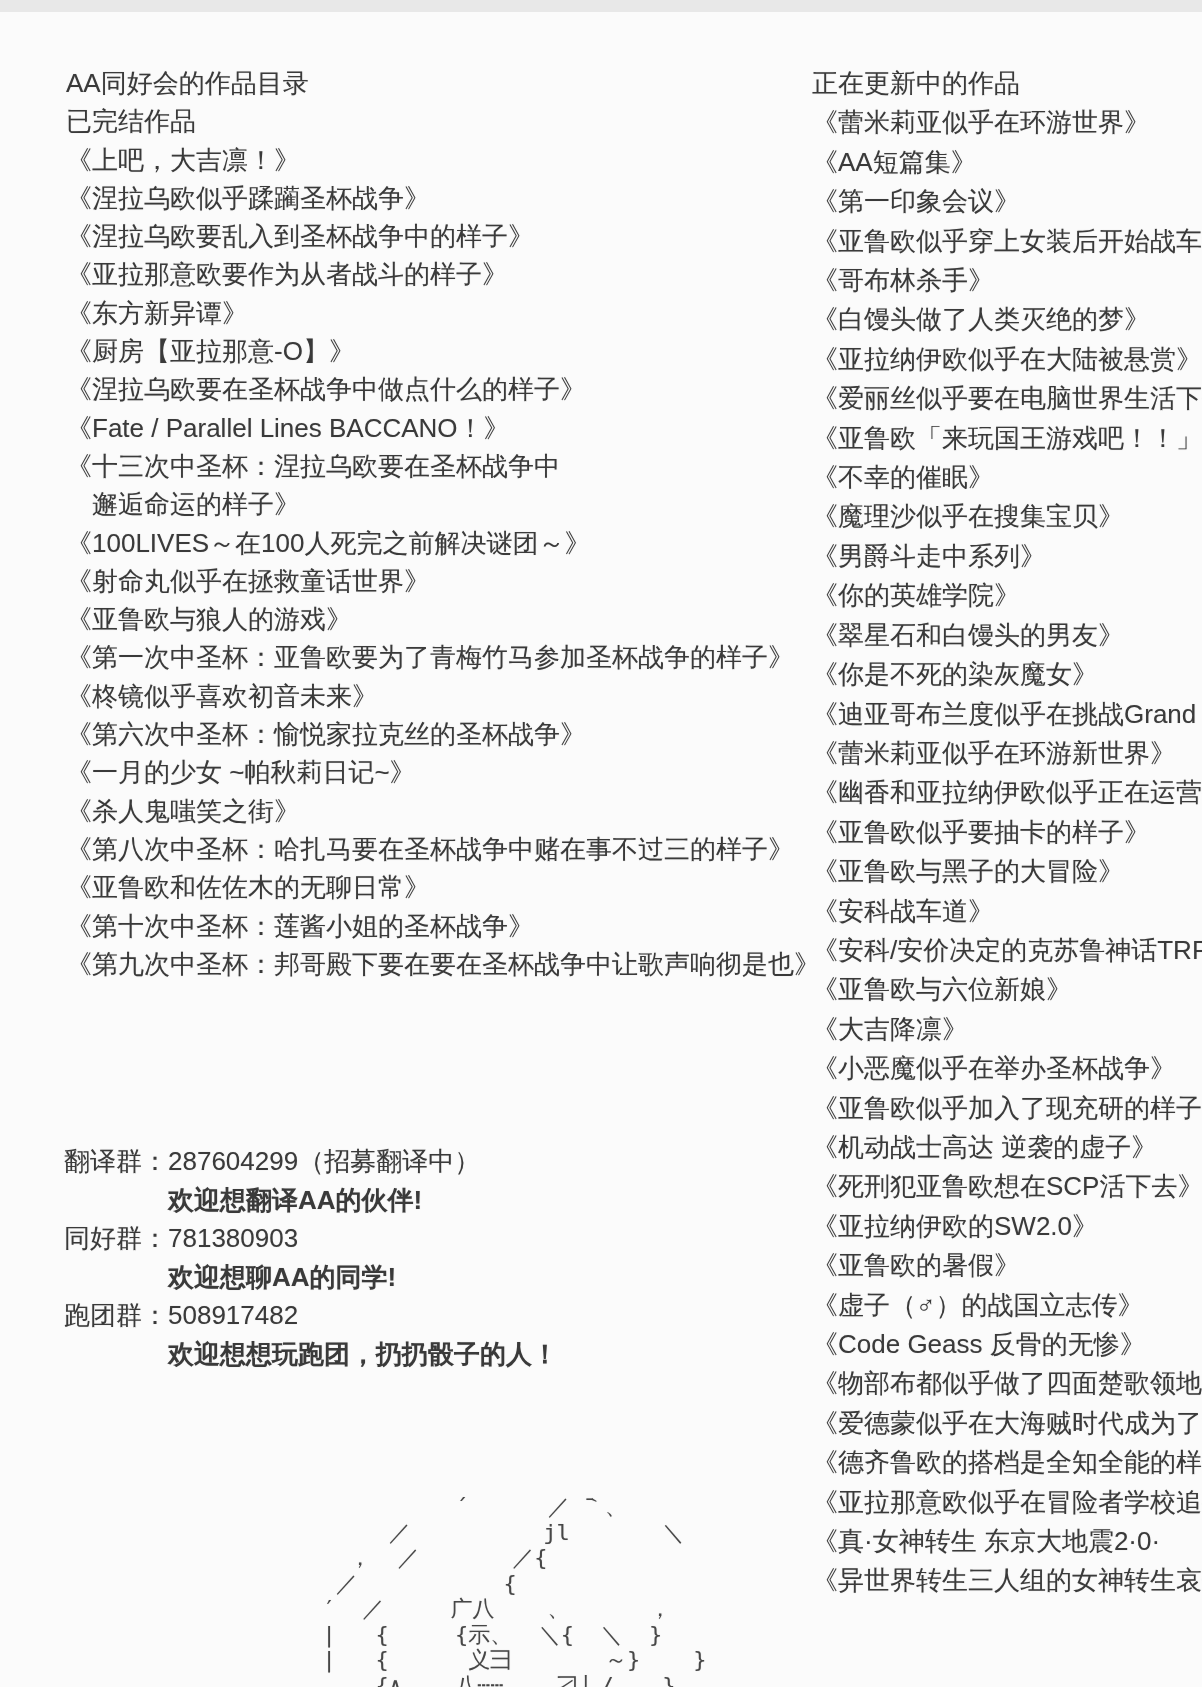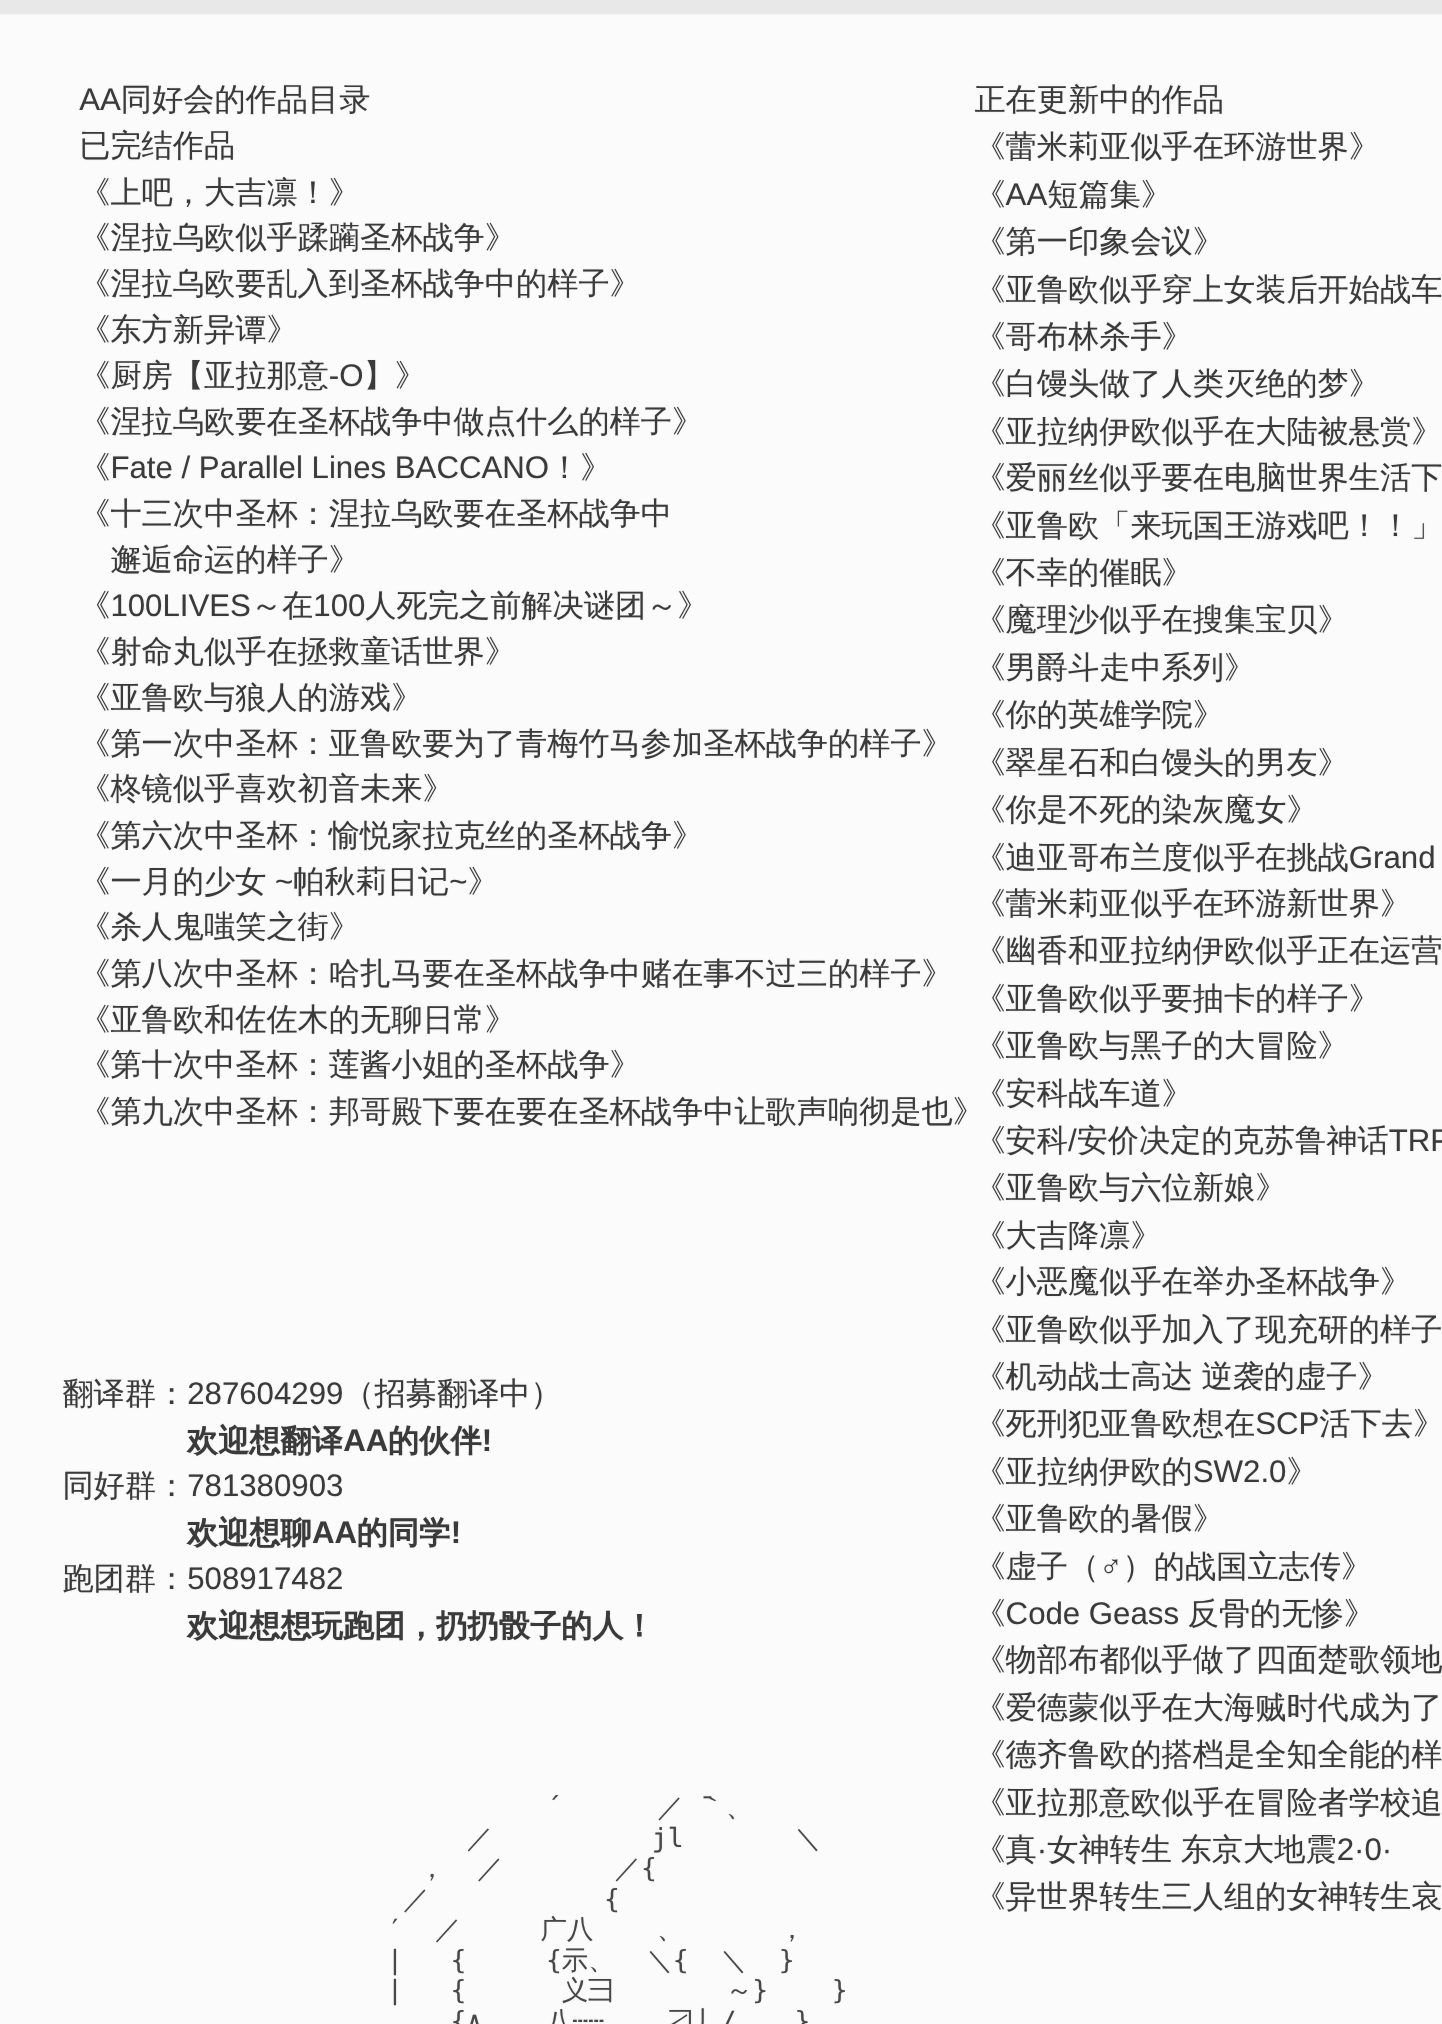--- a/index.html
+++ b/index.html
@@ -10,21 +10,21 @@
     overflow:hidden;
     font-family:"Liberation Sans","DejaVu Sans",sans-serif;
     color:#3a3a3a;
     font-size:26px;
     text-shadow:0 0 1px rgba(100,100,100,0.35);
     margin-top:12px;
   }
   .col{position:absolute;white-space:nowrap;}
   .col-left-works{left:66px;top:52px;line-height:38.3px;}
   .col-right-works{left:812px;top:52px;line-height:39.4px;}
-  .col-contacts{left:52px;top:1130px;line-height:38.5px;}
+  .col-contacts{left:64px;top:1130px;line-height:38.5px;}
   .line{white-space:pre;}
   .contact-note{padding-left:104px;font-weight:bold;}
   .aa-art{
     position:absolute;left:296px;top:1482px;
     font-family:"DejaVu Sans Mono",monospace;
     font-size:22px;line-height:25.5px;color:#474747;
   }
   .aa-line{white-space:pre;}
 </style>
 </head>
@@ -36,20 +36,21 @@
     <div class="line">AA同好会的作品目录</div>
     <div class="line">已完结作品</div>
     <div>
 
         <div class="line">《上吧，大吉凛！》</div>
 
         <div class="line">《涅拉乌欧似乎蹂躏圣杯战争》</div>
 
         <div class="line">《涅拉乌欧要乱入到圣杯战争中的样子》</div>
 
+        <div class="line">《亚拉那意欧要作为从者战斗的样子》</div>
 
         <div class="line">《东方新异谭》</div>
 
         <div class="line">《厨房【亚拉那意-O】》</div>
 
         <div class="line">《涅拉乌欧要在圣杯战争中做点什么的样子》</div>
 
         <div class="line">《Fate / Parallel Lines BACCANO！》</div>
 
         <div class="line">《十三次中圣杯：涅拉乌欧要在圣杯战争中</div>

